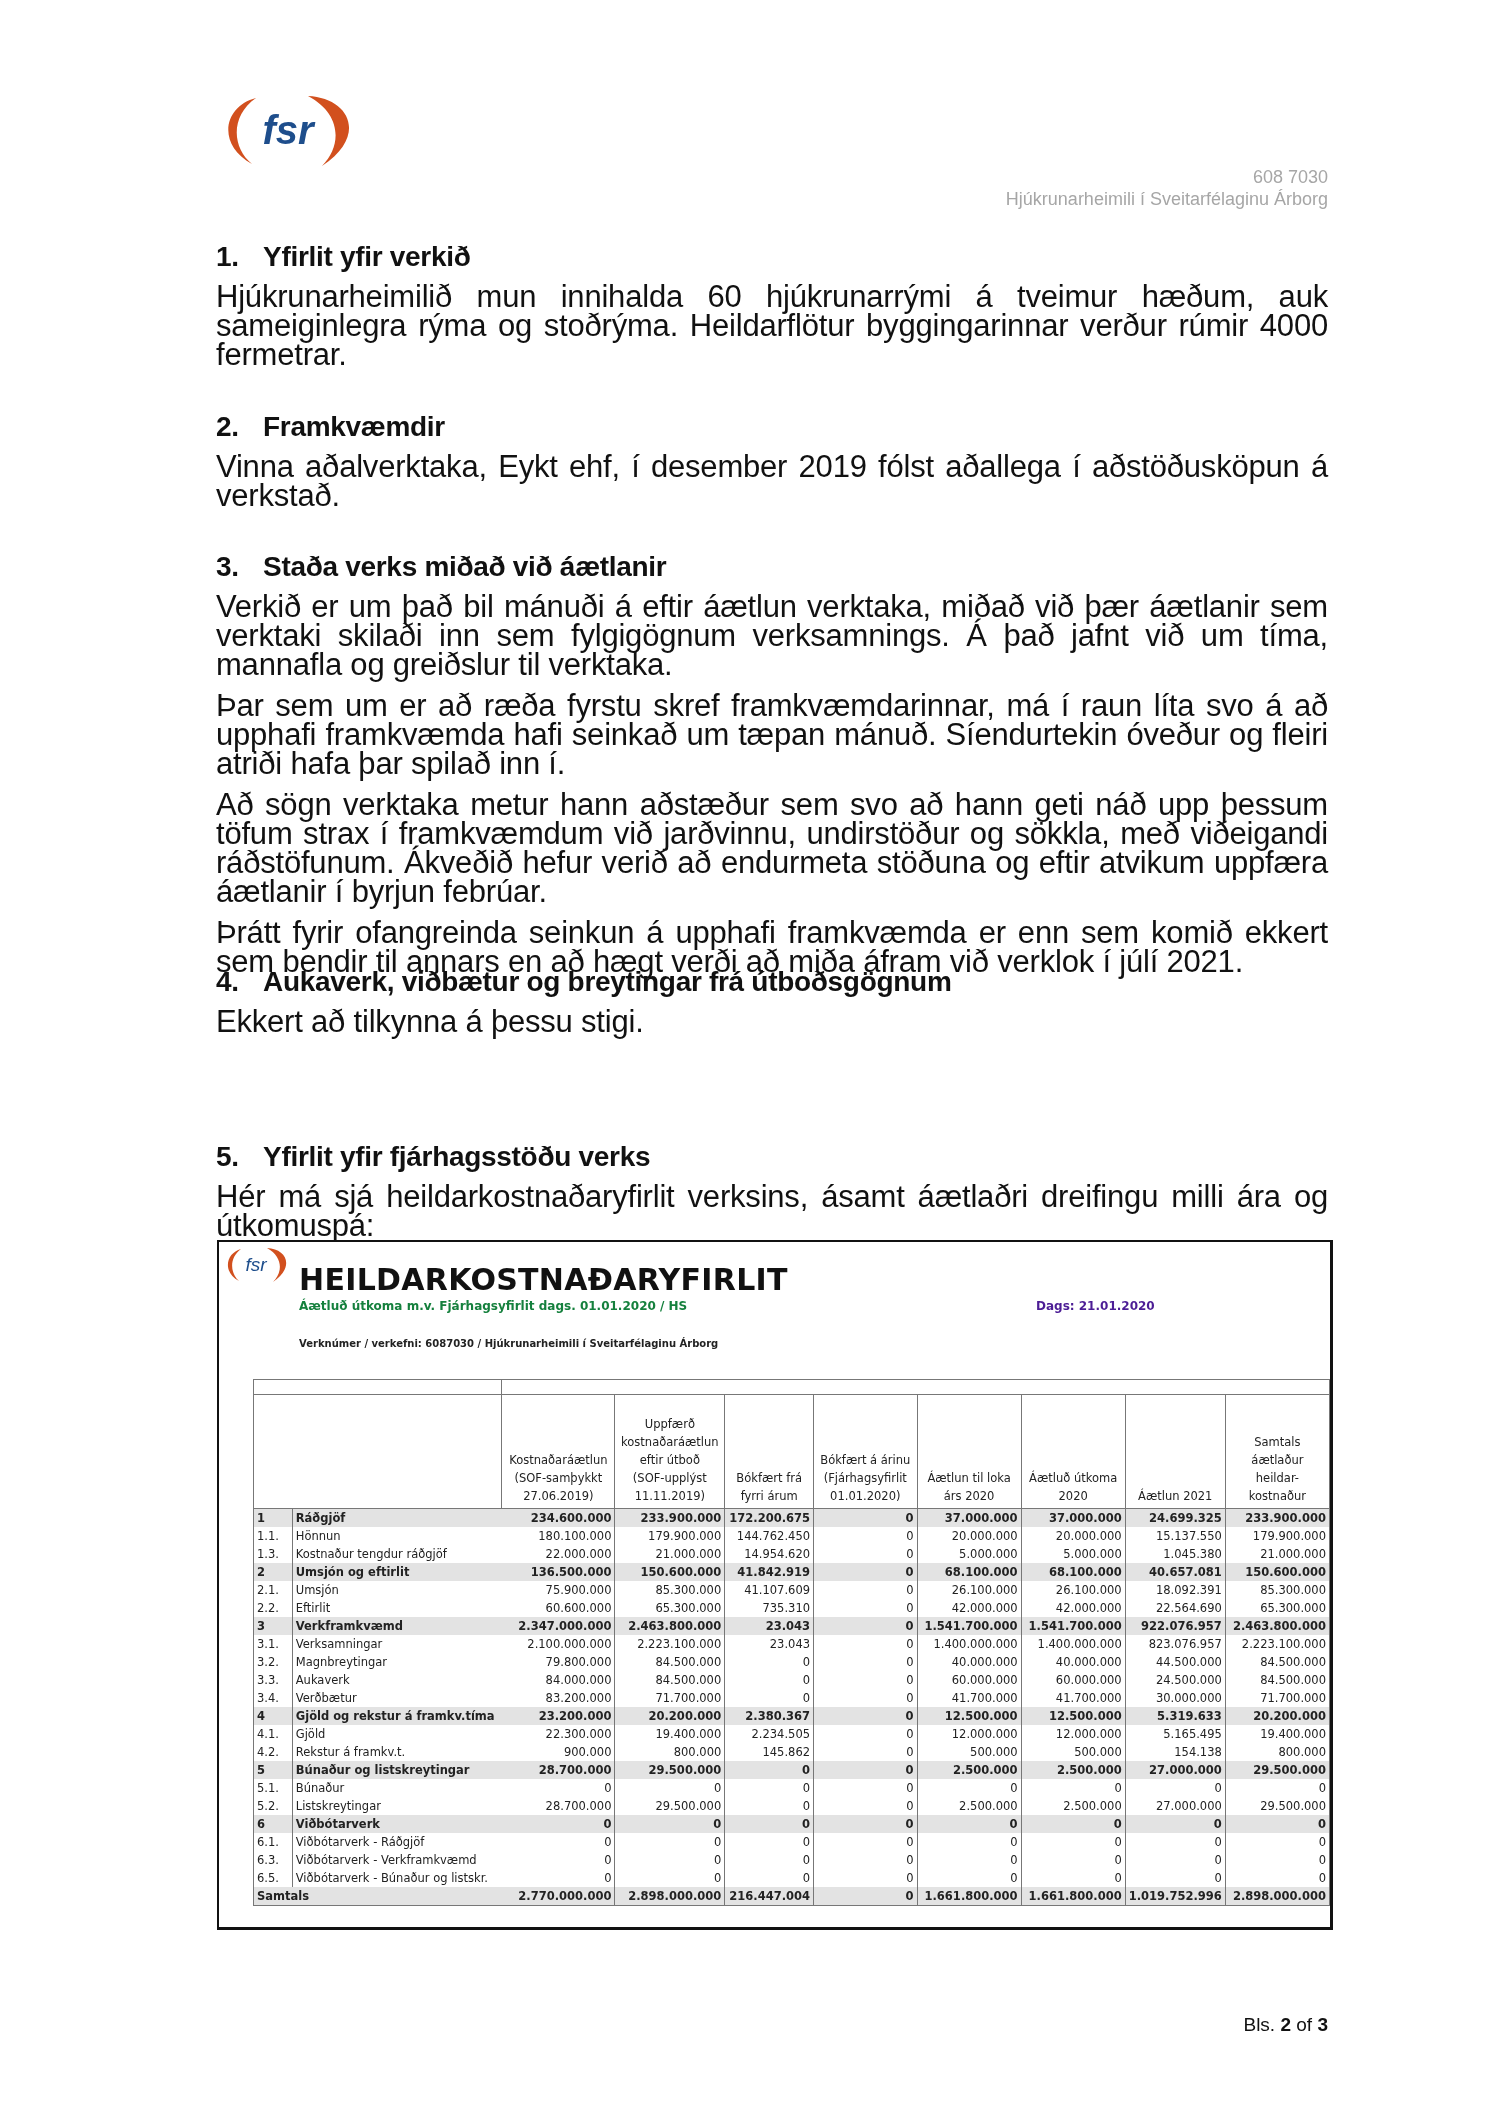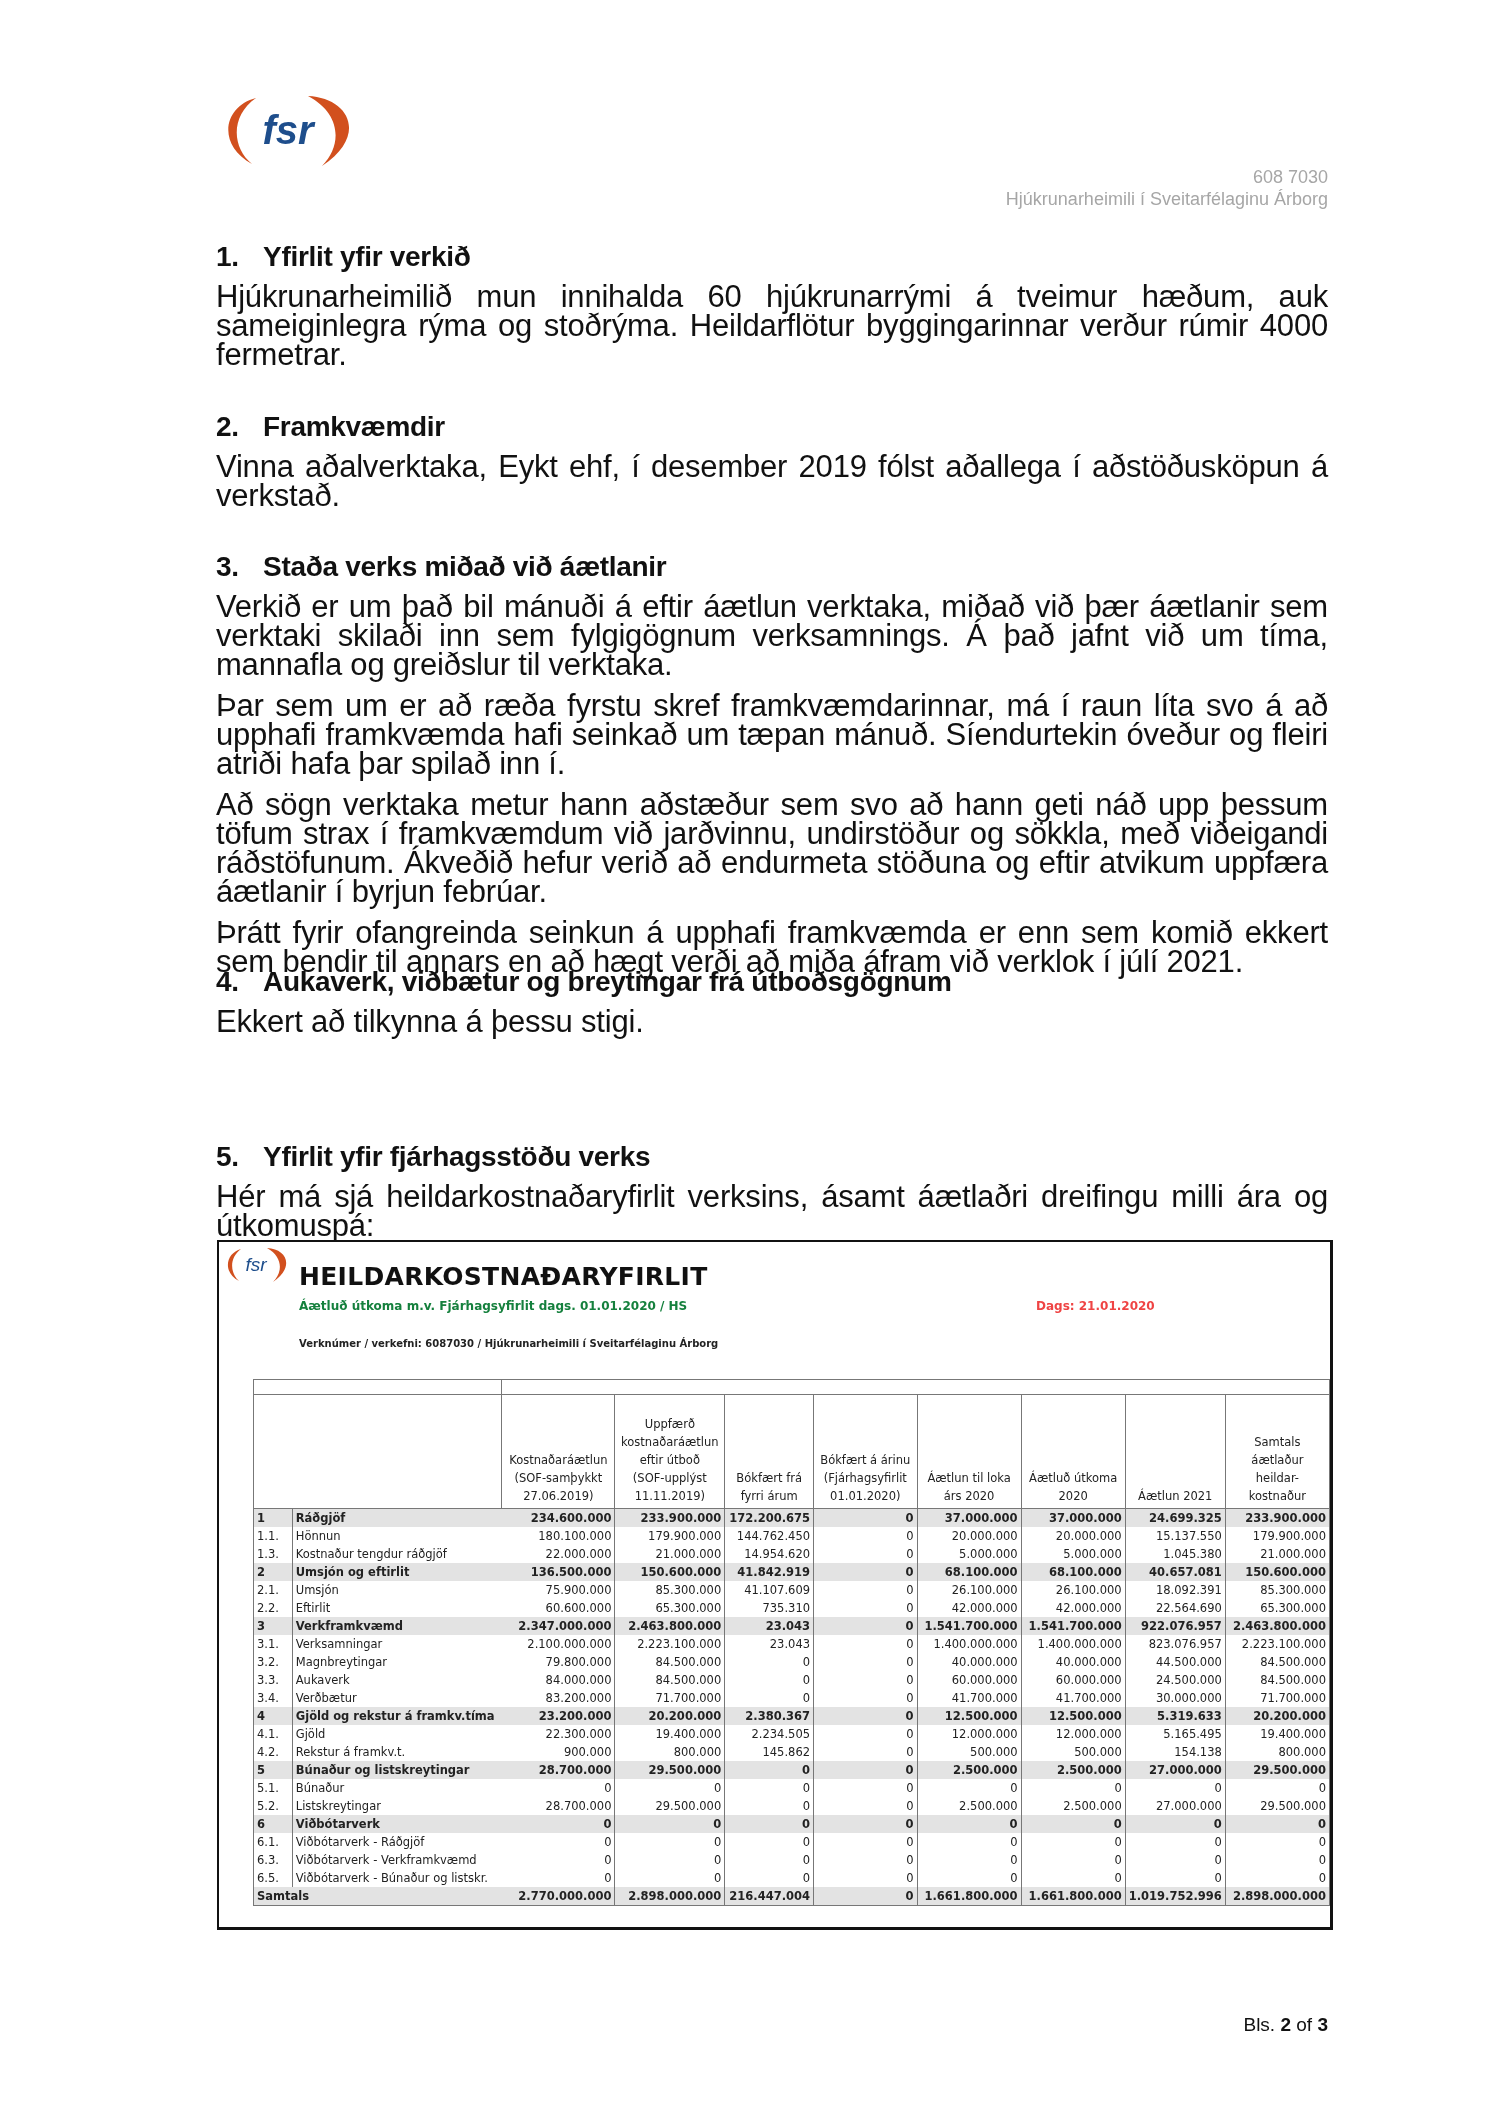--- a/index.html
+++ b/index.html
@@ -32,25 +32,25 @@
 
     
     .sheet {
       position: absolute; left: 217px; top: 1240px; width: 1116px; height: 690px;
       border: 2px solid #111; border-bottom-width: 3px; border-right-width: 3px;
       box-sizing: border-box; background: #fff;
       font-family: "DejaVu Sans", sans-serif;
     }
     .sheet-logo { position: absolute; left: 4px; top: 4px; width: 70px; height: 38px; }
     .sheet-title {
-      position: absolute; left: 80px; top: 20px; font-size: 25px; font-weight: bold; color: #111;
+      position: absolute; left: 80px; top: 20px; font-size: 30px; font-weight: bold; color: #111;
       letter-spacing: 0.3px;
     }
     .sheet-sub { position: absolute; left: 80px; top: 57px; font-size: 12px; font-weight: bold; color: #15803d; }
-    .sheet-date { position: absolute; left: 817px; top: 57px; font-size: 12px; font-weight: bold; color: #ef4444; }
+    .sheet-date { position: absolute; left: 817px; top: 57px; font-size: 12px; font-weight: bold; color: #4c1d95; }
     .sheet-proj { position: absolute; left: 80px; top: 96px; font-size: 10px; font-weight: bold; color: #222; }
 
     table.cost {
       position: absolute; left: 34px; top: 137px; width: 1077px;
       border-collapse: collapse; font-size: 11.5px; color: #222;
     }
     table.cost td, table.cost th { padding: 0 3px; white-space: nowrap; }
     table.cost .toprow td { height: 14px; border-top: 1.5px solid #777; border-bottom: 1.5px solid #777; }
     table.cost .toprow td.c-left { border-left: 1.5px solid #777; border-right: 1.5px solid #777; }
     table.cost .toprow td.c-right { border-right: 1.5px solid #777; }

